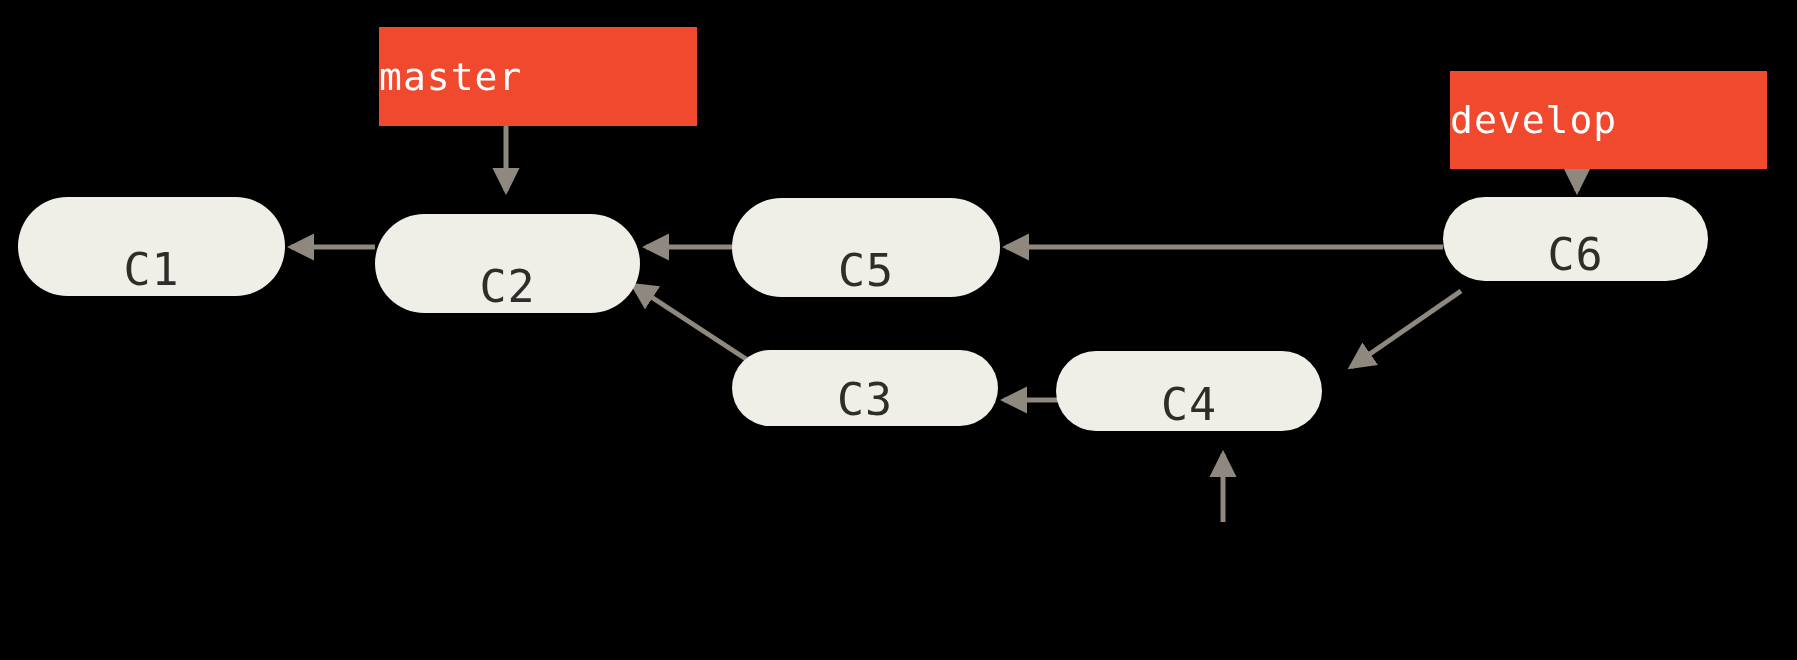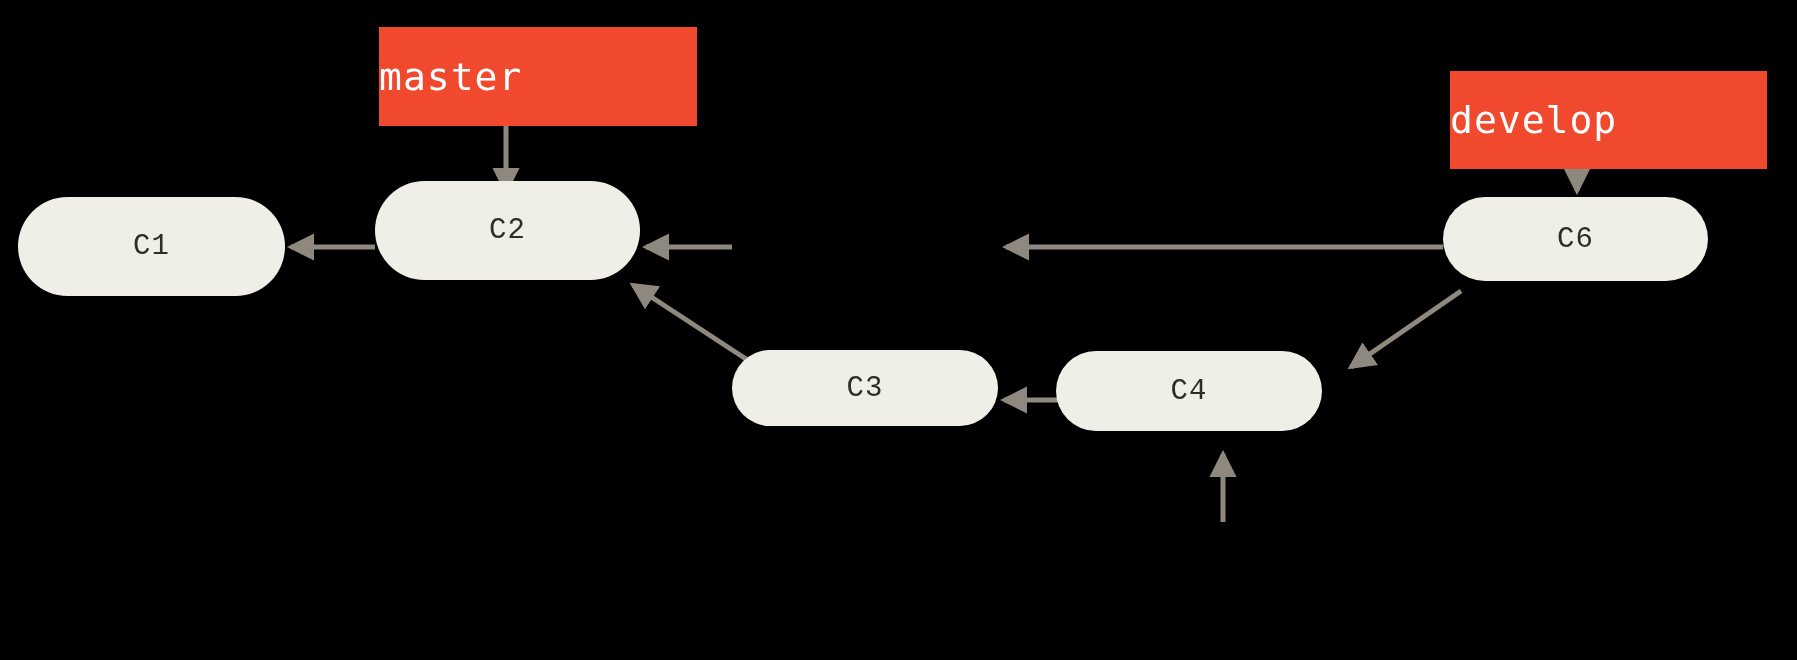--- a/index.html
+++ b/index.html
@@ -29,26 +29,25 @@
     stroke: var(--arrow);
     stroke-width: 5;
     fill: none;
   }
   .arrowhead-shape { fill: var(--arrow); }
   .commit-node {
     position: absolute;
     background: var(--node-fill);
     border-radius: 50px;
     display: flex;
-    align-items: center;
+    align-items: flex-end;
     justify-content: center;
     color: var(--node-text);
-    font-size: 29px;
+    font-size: 45px;
     letter-spacing: 1px;
-    font-family: Liberation Mono, monospace;
   }
   .branch-label {
     position: absolute;
     background: var(--branch-fill);
     display: flex;
     align-items: center;
     justify-content: flex-start;
     color: var(--branch-text);
     font-size: 38px;
     letter-spacing: 1px;
@@ -82,24 +81,27 @@
 
     <line class="edge" x1="1577" y1="125" x2="1577" y2="191" marker-end="url(#ah)"></line>
 
     <line class="edge" x1="1223" y1="522" x2="1223" y2="454" marker-end="url(#ah)"></line>
   </svg>
 
   <div class="commit-node" style="left:18px; top:197px; width:267px; height:99px;">
     <span>C1</span>
   </div>
 
-  <div class="commit-node" style="left:375px; top:181px; width:265px; height:99px;">
+  <div class="commit-node" style="left:375px; top:214px; width:265px; height:99px;">
     <span>C2</span>
   </div>
 
+  <div class="commit-node" style="left:732px; top:198px; width:268px; height:99px;">
+    <span>C5</span>
+  </div>
 
   <div class="commit-node" style="left:1443px; top:197px; width:265px; height:84px;">
     <span>C6</span>
   </div>
 
   <div class="commit-node" style="left:732px; top:350px; width:266px; height:76px;">
     <span>C3</span>
   </div>
 
   <div class="commit-node" style="left:1056px; top:351px; width:266px; height:80px;">

